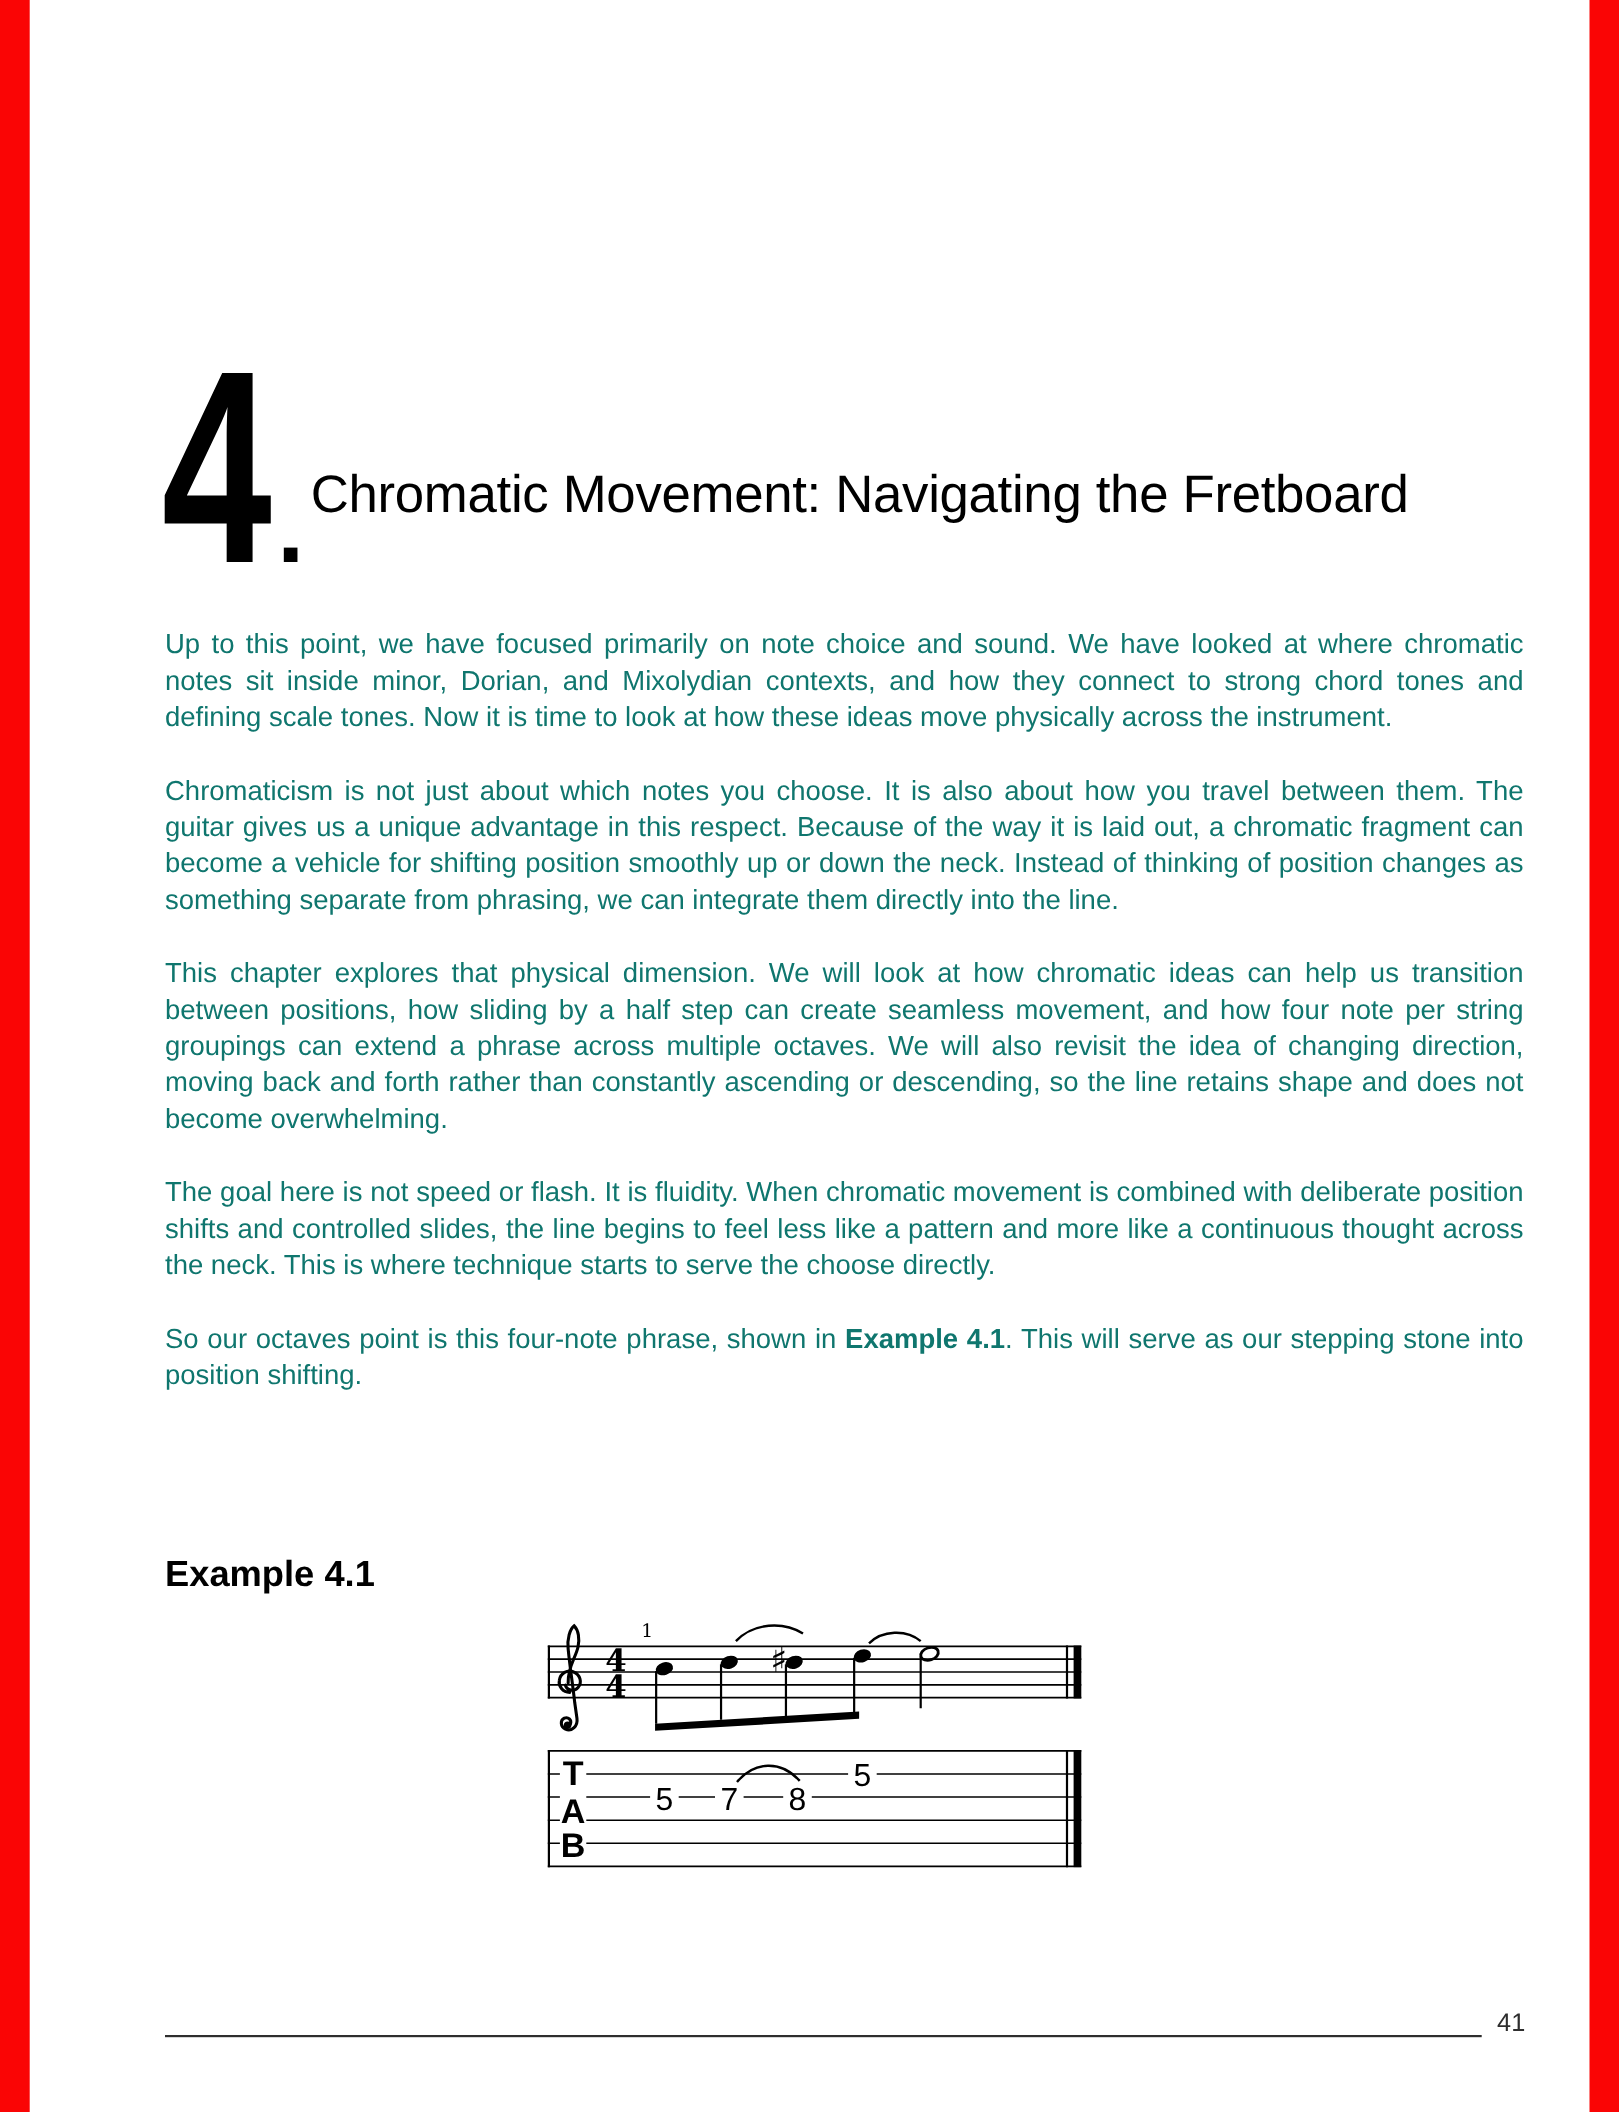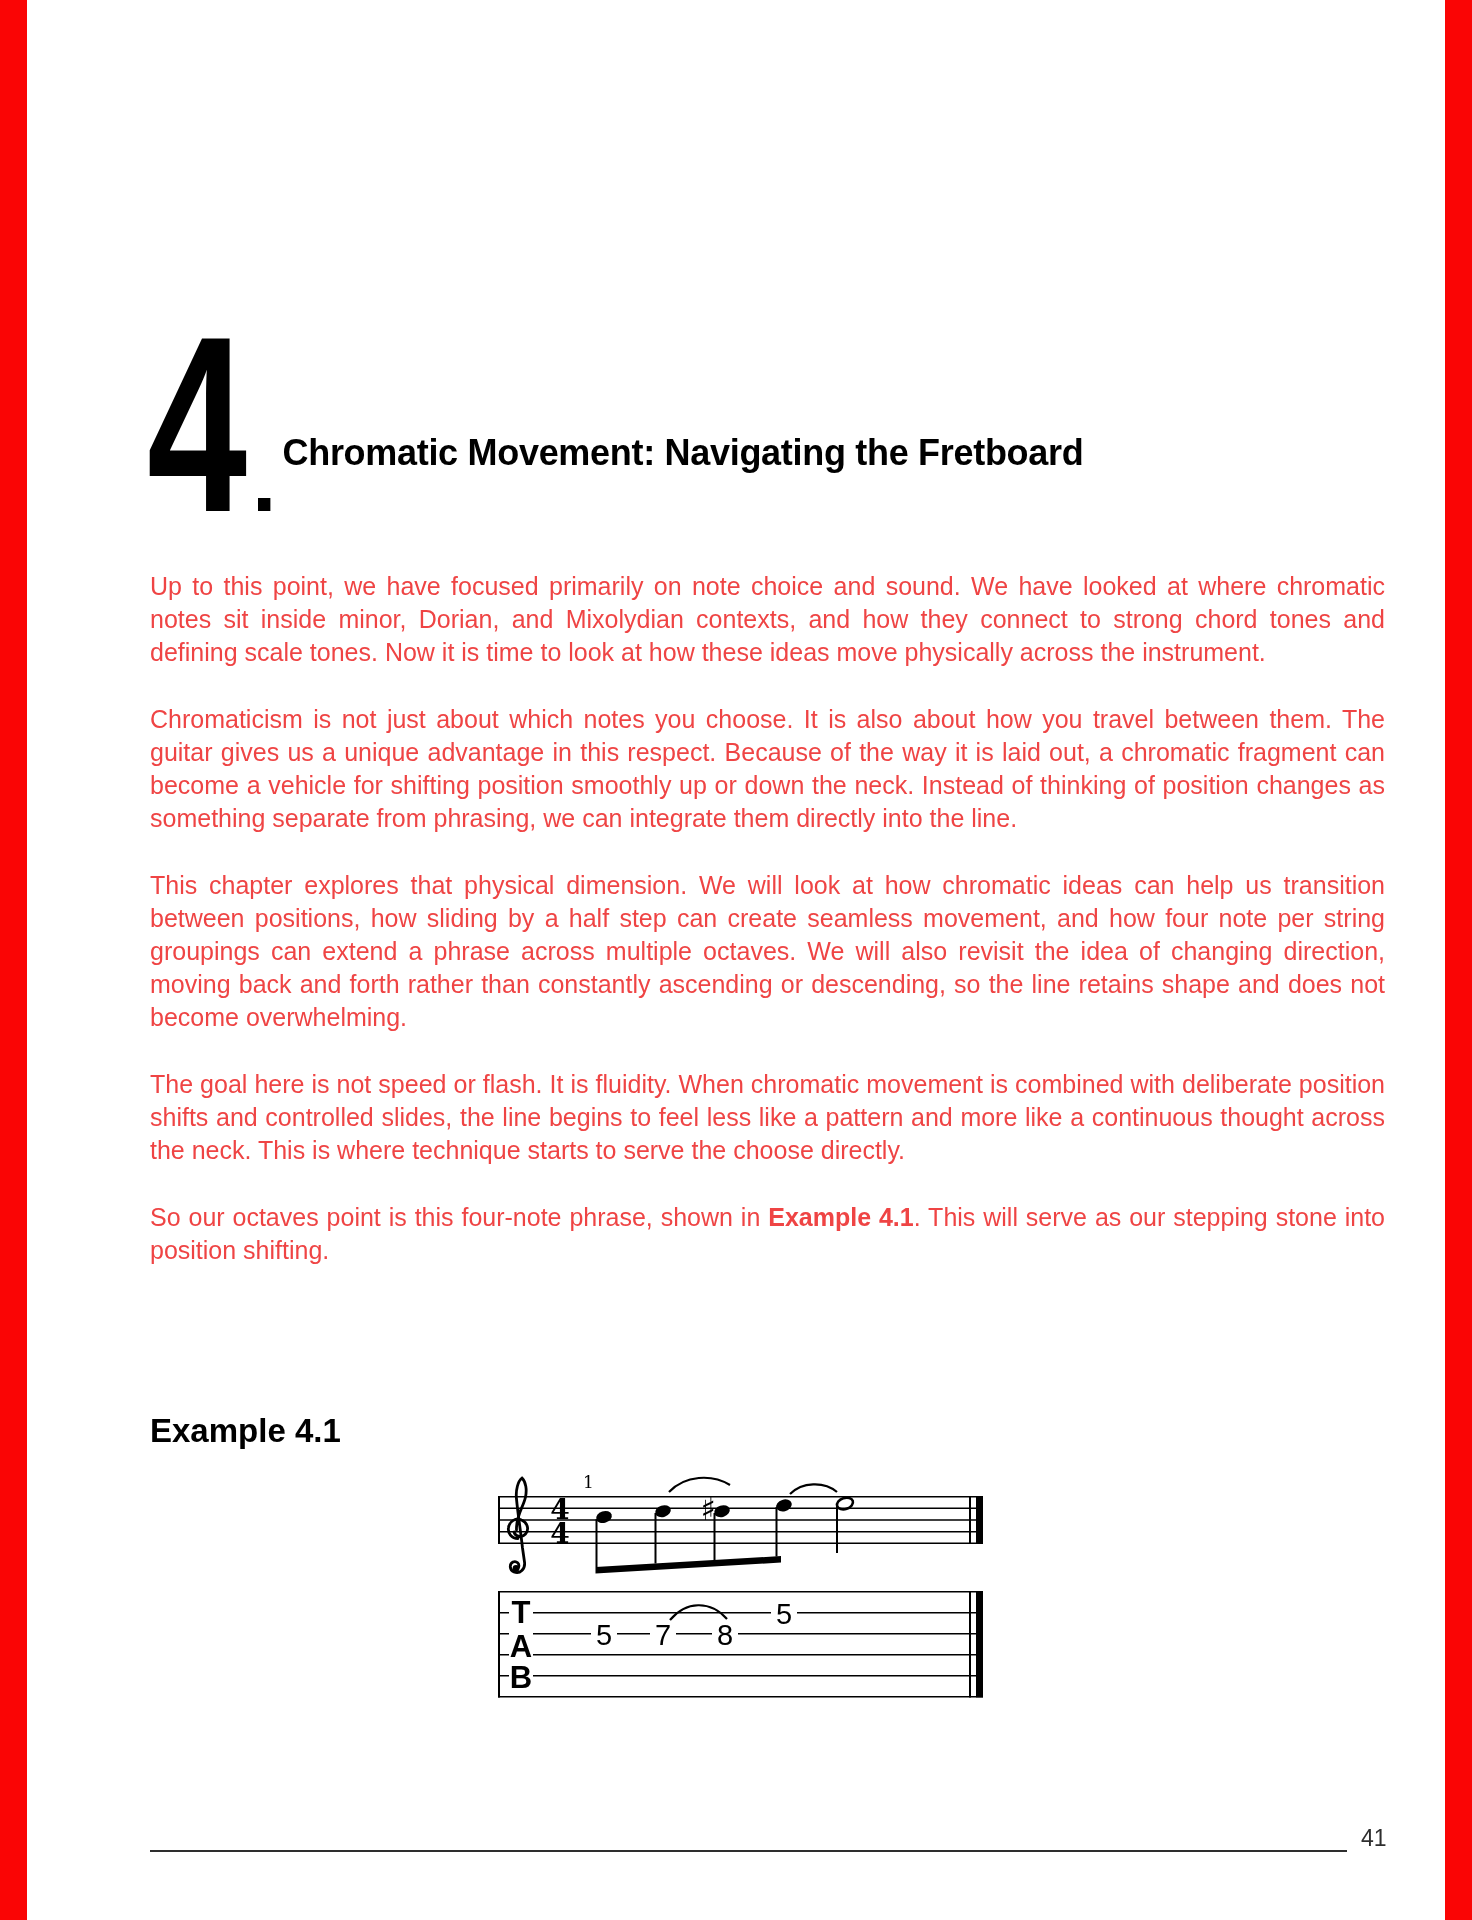--- a/index.html
+++ b/index.html
@@ -11,27 +11,27 @@
   .edge-left{left:0;}
   .edge-right{right:0;}
 
   .chapter-head{position:absolute;left:147px;top:330px;display:flex;align-items:baseline;white-space:nowrap;}
   .big-num{
     display:inline-block;font-size:250px;font-weight:700;line-height:190px;
     transform:scaleX(0.72);transform-origin:0 100%;margin-right:-38px;color:#000;
   }
   .big-dot{font-size:88px;font-weight:700;margin:0 6px 0 4px;color:#000;}
   .chapter-title{
-    position:relative;top:-46px;font-size:36px;font-weight:700;
+    position:relative;top:-46px;font-size:48px;font-weight:400;
     letter-spacing:-0.3px;color:#000;
   }
 
   .body-text{position:absolute;left:150px;top:570px;width:1235px;}
   .body-text p{
-    margin:0 0 34px 0;font-size:25px;line-height:33px;color:#ef4444;
+    margin:0 0 34px 0;font-size:25px;line-height:33px;color:#0f766e;
     text-align:justify;letter-spacing:0;
   }
   .body-text p:last-child{margin-bottom:0;}
   .body-text strong{font-weight:700;}
 
   .example-heading{
     position:absolute;left:150px;top:1412px;margin:0;
     font-size:33px;font-weight:700;color:#000;
   }
 

